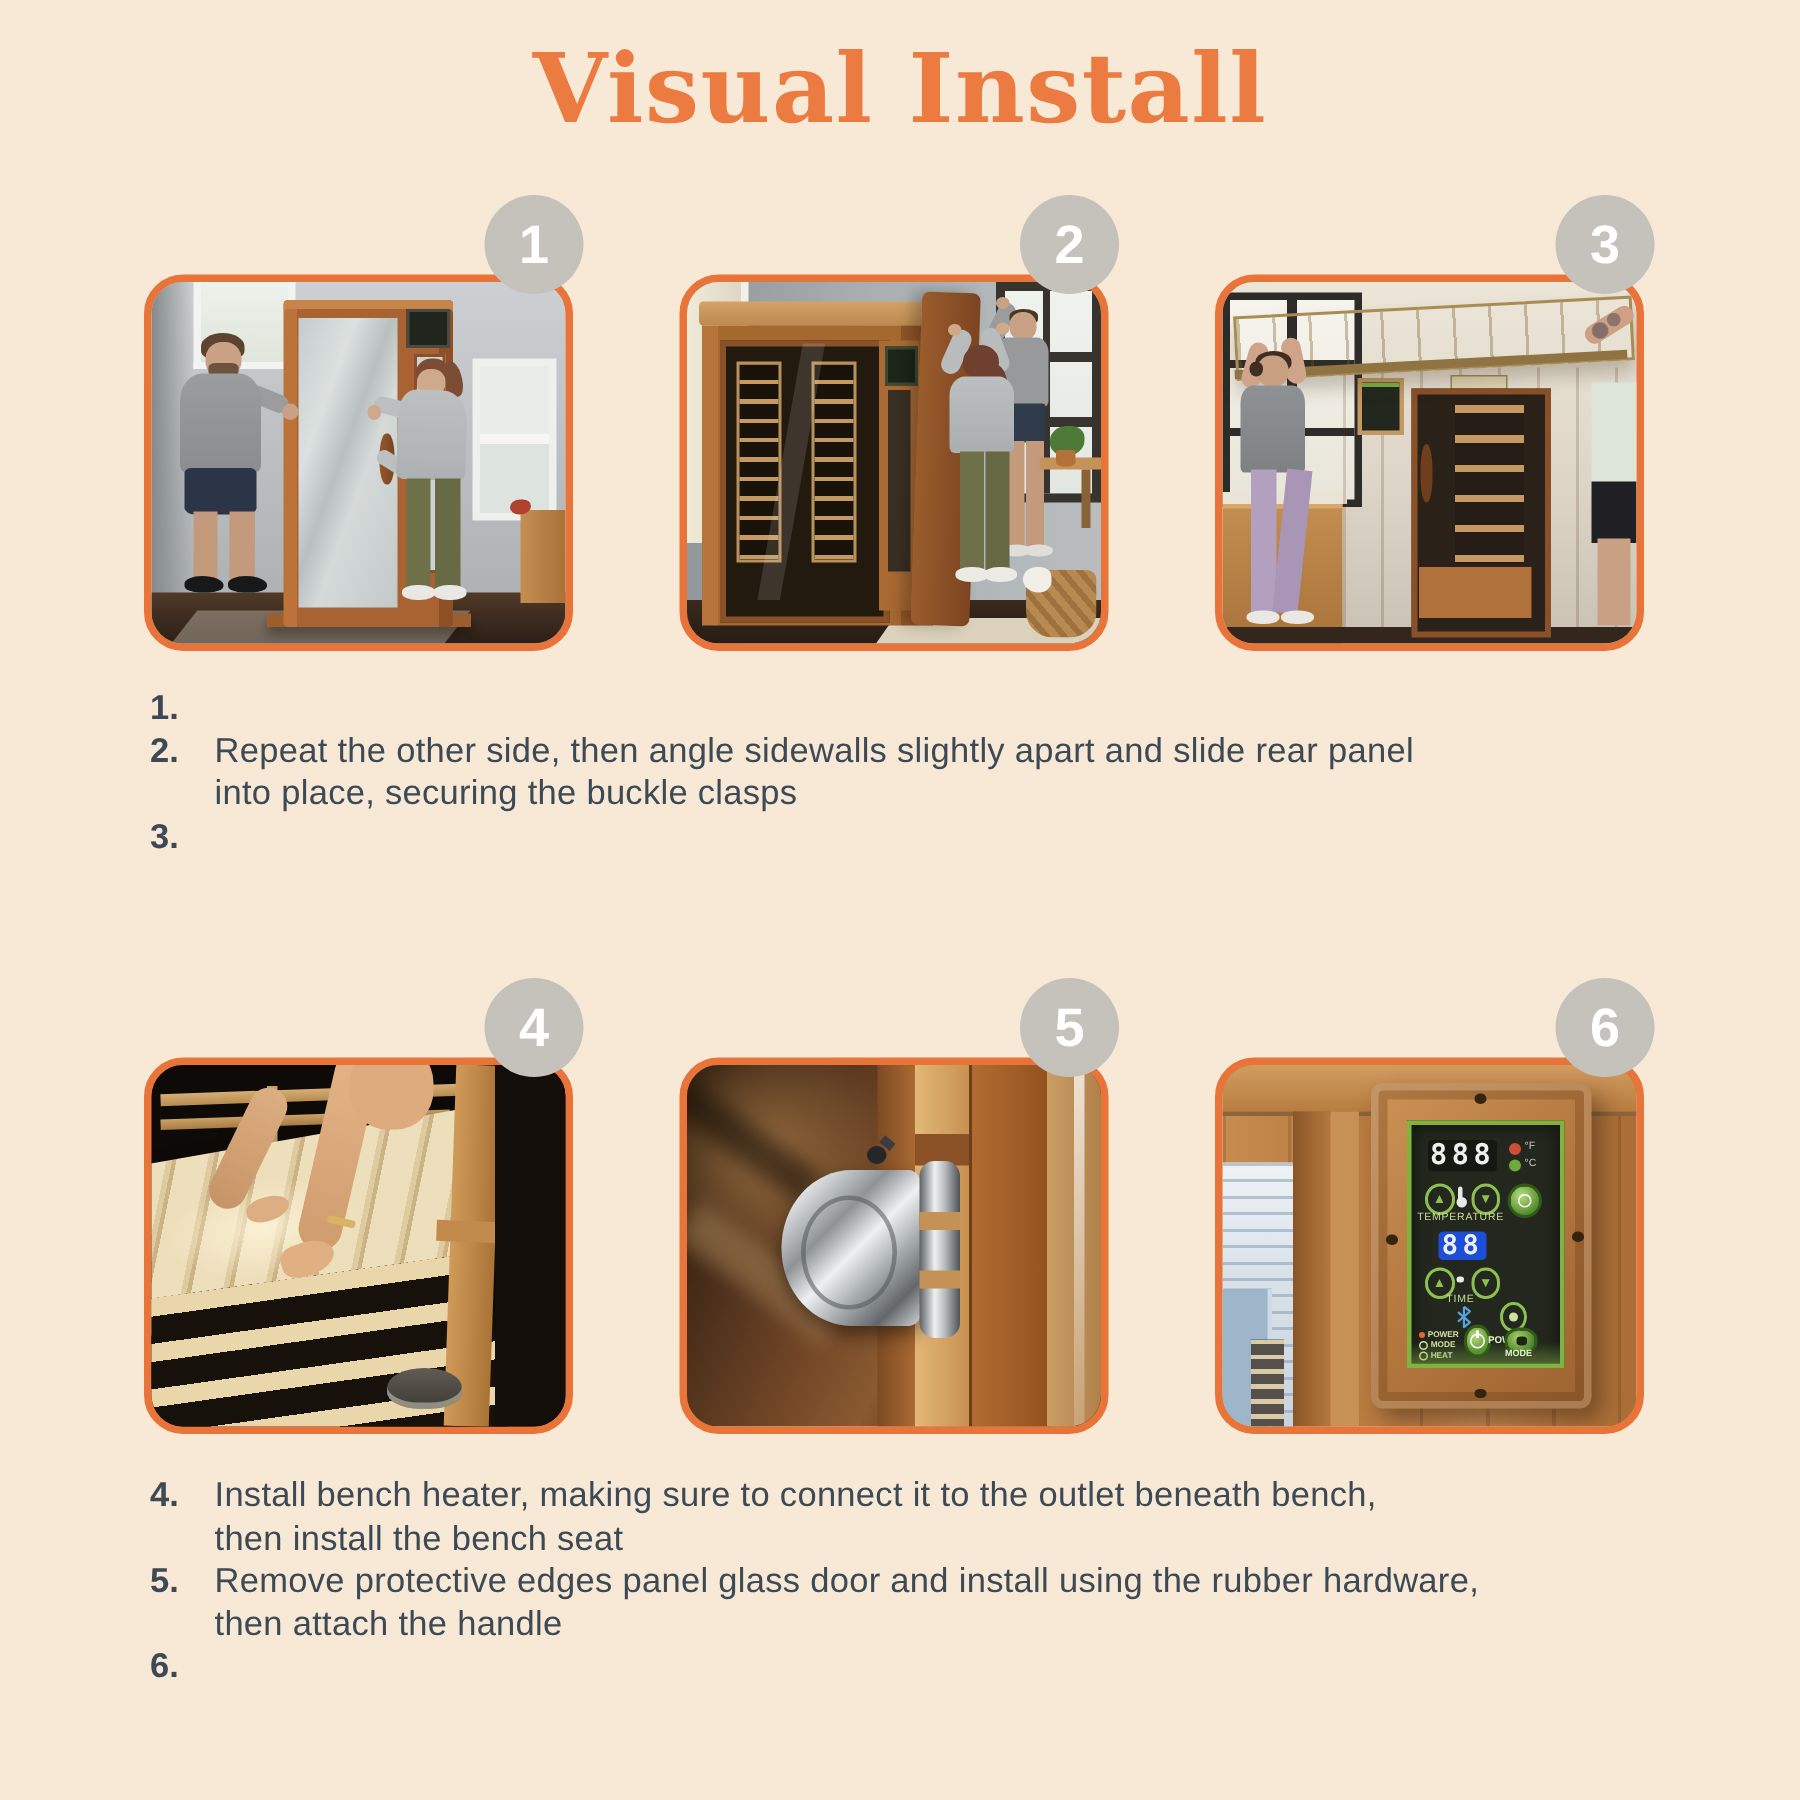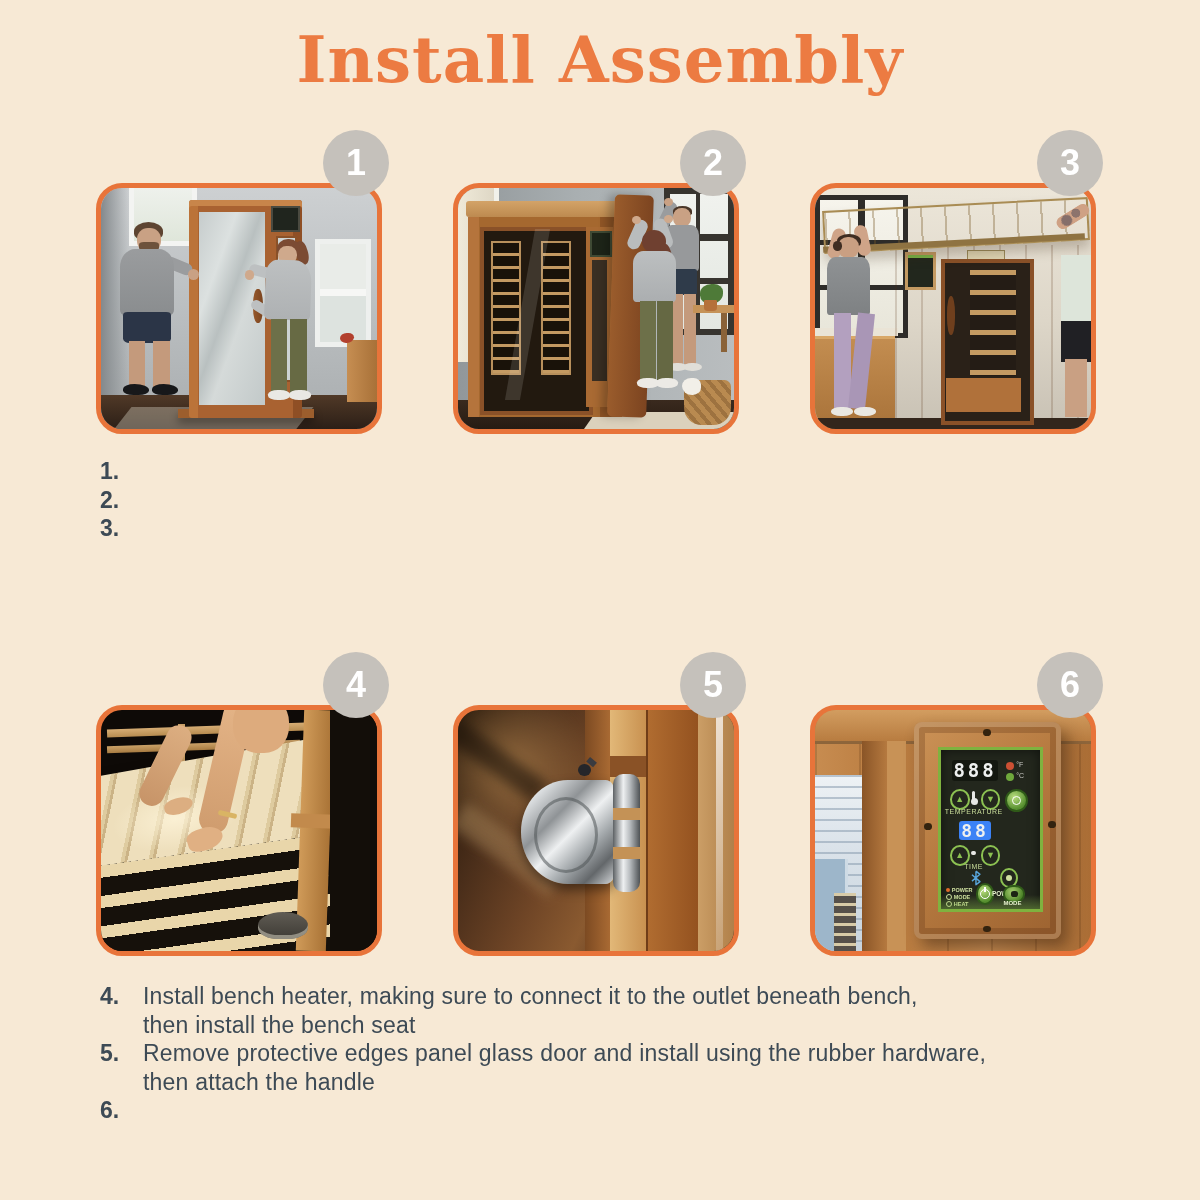--- a/index.html
+++ b/index.html
@@ -200,21 +200,21 @@
   .s6-heat{left:7%;top:76%;width:8%;height:24%;background:repeating-linear-gradient(180deg,#d8cba8 0 3px,#56504a 3px 10px)}
   .s6-pframe{left:36%;top:5%;width:53%;height:90%;border-radius:8px;
              background:linear-gradient(135deg,#cc9357 0%,#b5793f 48%,#9c6230 100%);
              box-shadow:7px 9px 16px rgba(40,20,5,.45),inset 0 0 0 5px rgba(255,228,185,.28),inset 0 0 0 11px rgba(92,52,20,.28)}
   .s6-scr{width:2.8%;height:2.8%;background:#33230f;border-radius:50%}
   .scr-t{left:61%;top:8%}.scr-b{left:61%;top:89.5%}.scr-l{left:39.5%;top:47%}.scr-r{left:84.5%;top:46%}
   .s6-screen{left:44.5%;top:15.5%;width:36%;height:66%;background:#23271d;border:3px solid #7fb23f;box-shadow:inset 0 0 12px rgba(0,0,0,.55)}
   .cp{position:absolute}
   .cp-disp1{left:11%;top:6%;width:47%;height:13%;background:#141810;border-radius:3px;color:#eef0ef;
             font:700 19px "DejaVu Sans Mono",monospace;display:flex;align-items:center;justify-content:center;letter-spacing:3px}
-  .cp-disp2{left:18%;top:44.5%;width:33%;height:12%;background:#3b82f6;border-radius:3px;color:#eef0ef;
+  .cp-disp2{left:18%;top:44.5%;width:33%;height:12%;background:#1d4ed8;border-radius:3px;color:#eef0ef;
             font:700 18px "DejaVu Sans Mono",monospace;display:flex;align-items:center;justify-content:center;letter-spacing:3px}
   .cp-indf{left:66%;top:7.5%;width:8%;height:5%;background:#cc5033;border-radius:50%}
   .cp-indc{left:66%;top:14.5%;width:8%;height:5%;background:#6fa93c;border-radius:50%}
   .cp-unitf{left:76%;top:6.5%;color:#c9c9c4;font-size:7px}
   .cp-unitc{left:76%;top:13.5%;color:#c9c9c4;font-size:7px}
   .cp-btn{border:2px solid #8cc152;border-radius:50%;display:flex;align-items:center;justify-content:center;
           color:#8cc152;font-size:9px;line-height:1}
   .cp-up1{left:9%;top:24.5%;width:16%;height:10.5%}.cp-dn1{left:40%;top:24.5%;width:16%;height:10.5%}
   .cp-up2{left:9%;top:59.5%;width:16%;height:10.5%}.cp-dn2{left:40%;top:59.5%;width:16%;height:10.5%}
   .cp-thermo{left:29.5%;top:25.5%;width:6%;height:9%}
@@ -242,21 +242,21 @@
            background:radial-gradient(circle at 40% 35%,#a6cf6e,#4e8429 75%);display:flex;align-items:center;justify-content:center}
   .cp-mslot{width:40%;height:40%;background:#1c2414;border-radius:40%}
   .cp-lmode{left:63%;top:94%;width:18%;text-align:center;color:#e6f2cc;font-size:6px;font-weight:700}
   .cp-glow{left:0;bottom:0;width:100%;height:9%;background:linear-gradient(180deg,rgba(140,190,80,0),rgba(140,190,80,.45))}
 </style>
 </head>
 <body>
 
 <div class="page">
 
-  <h1 class="title">Install Assembly</h1>
+  <h1 class="title">Visual Install</h1>
 
   <div class="card c1">
     <div class="photo s1">
       <div class="p s1-shade"></div>
       <div class="p s1-winl"></div>
       <div class="p s1-winr"></div>
       <div class="p s1-floor"></div>
       <div class="p s1-rug"></div>
       <div class="p s1-table"></div>
       <div class="p s1-flower"></div>
@@ -499,20 +499,22 @@
         <span>6</span>
       </div>
   </div>
 
   <ol class="steps steps-top">
     <li class="step">
       <span class="num">1.</span>
     </li>
     <li class="step">
       <span class="num">2.</span>
+      <span class="txt">Repeat the other side, then angle sidewalls slightly apart and slide rear panel
+into place, securing the buckle clasps</span>
     </li>
     <li class="step">
       <span class="num">3.</span>
     </li>
   </ol>
 
   <ol class="steps steps-bottom">
     <li class="step">
       <span class="num">4.</span>
       <span class="txt">Install bench heater, making sure to connect it to the outlet beneath bench,

